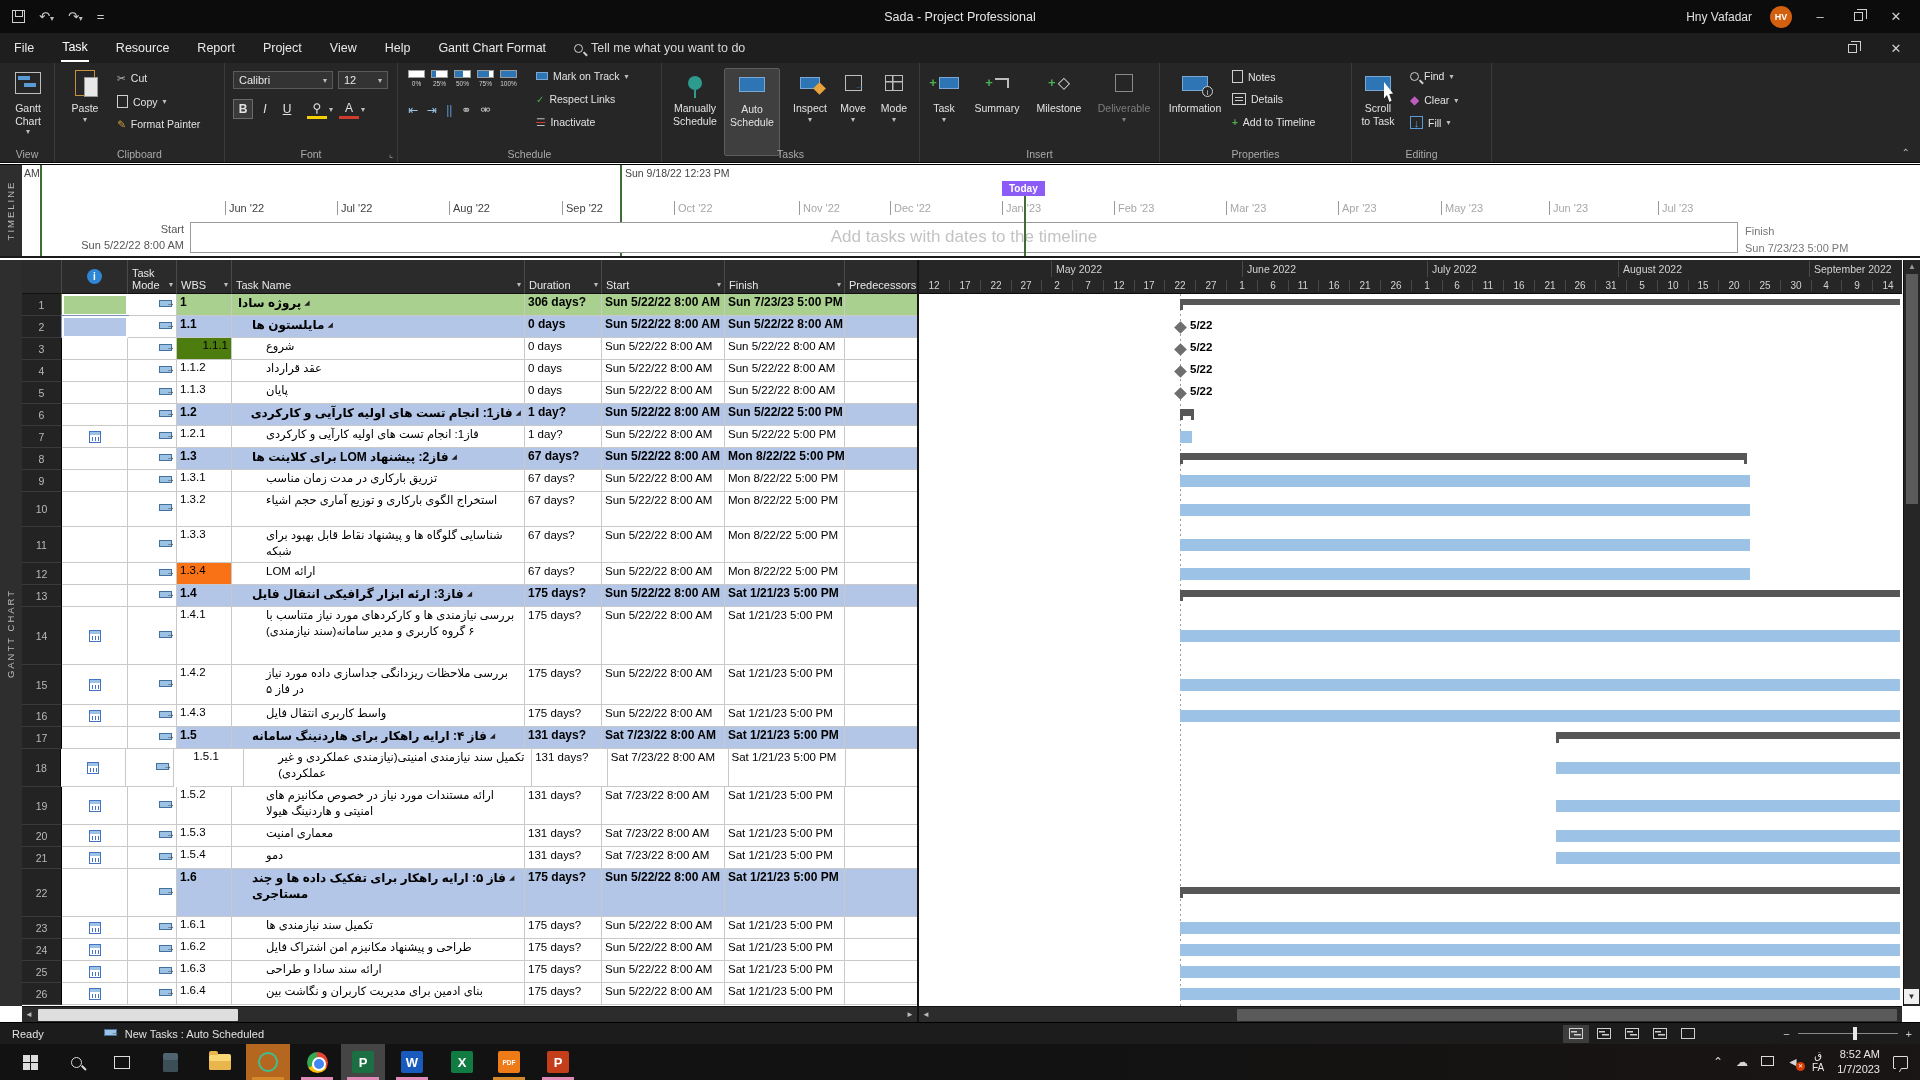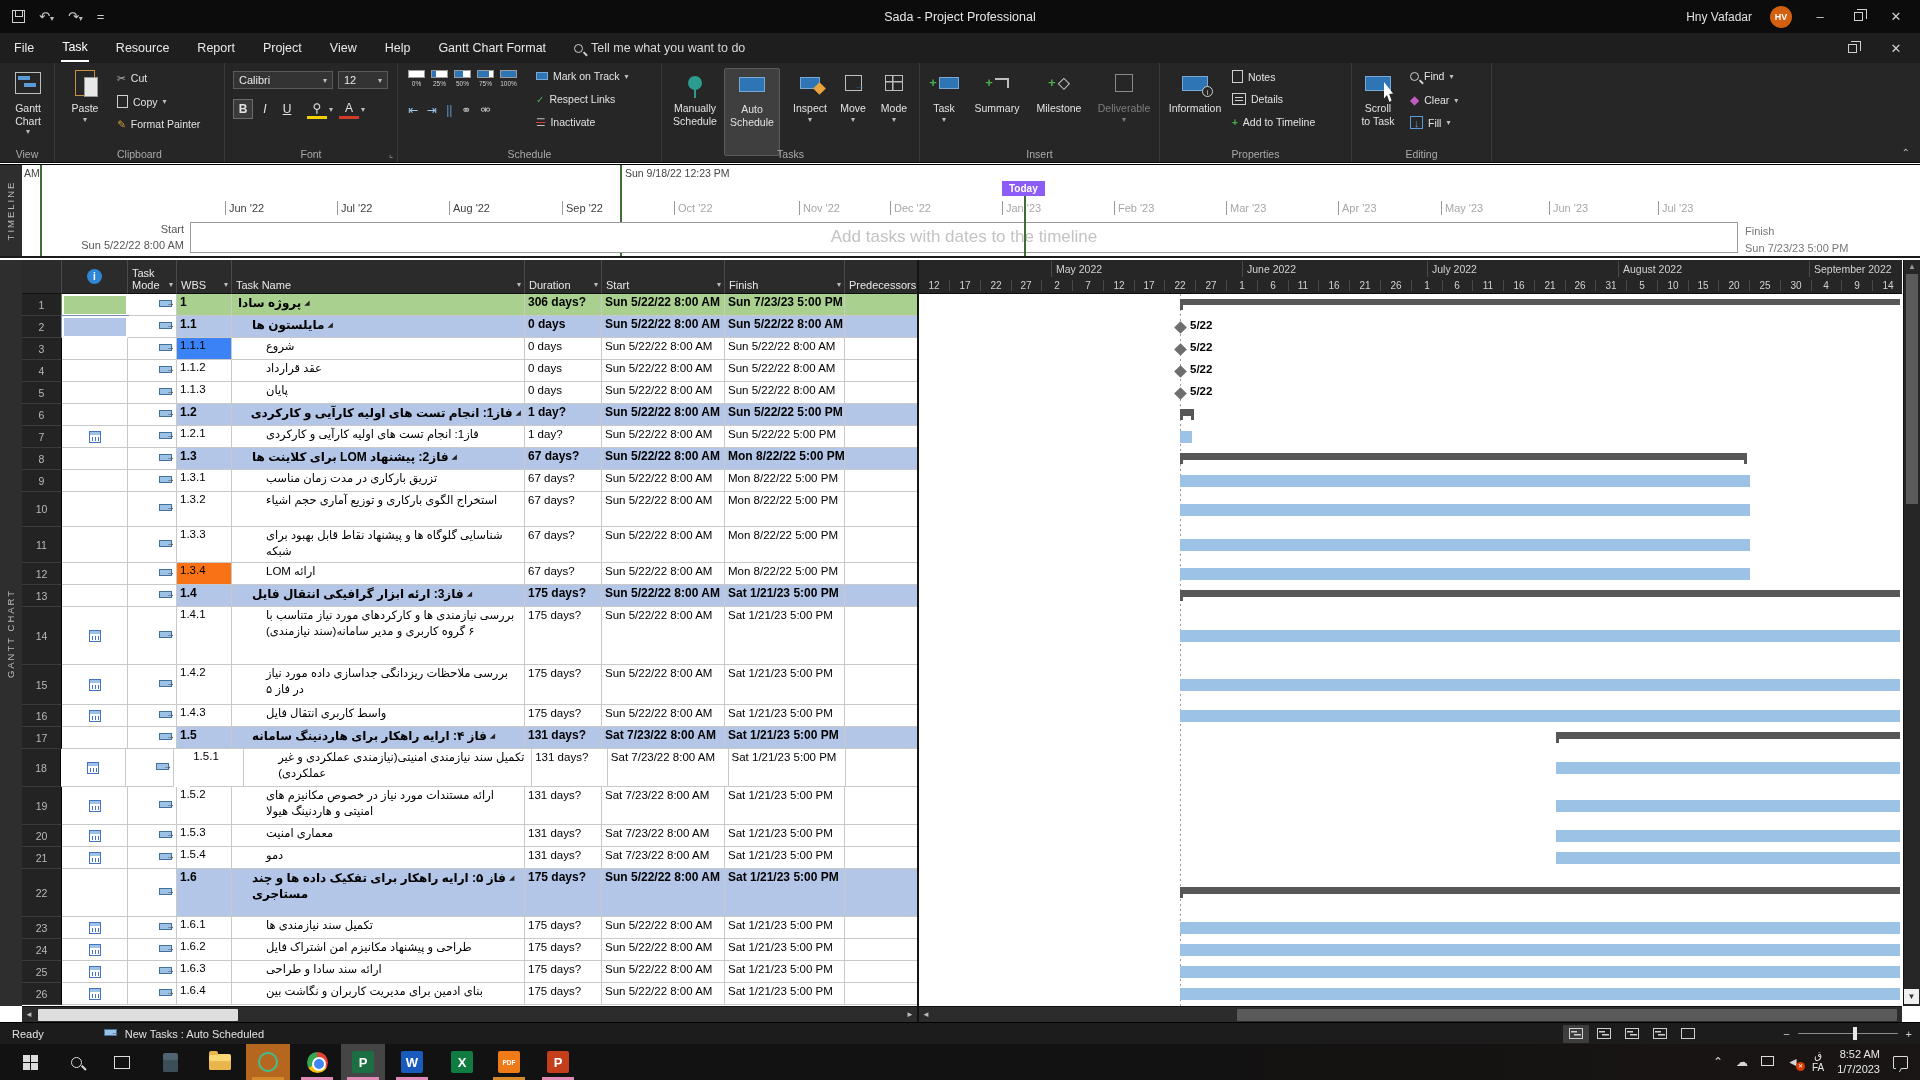--- a/index.html
+++ b/index.html
@@ -564,21 +564,21 @@
           <div class="cell nowrapc datecell" style="width: 123px; background: rgb(180, 198, 231);">Sun 5/22/22 8:00 AM</div>
           <div class="cell nowrapc datecell" style="width: 120px; background: rgb(180, 198, 231);">Sun 5/22/22 8:00 AM</div>
           <div class="cell " style="width: 72px; background: rgb(180, 198, 231); border-right: none;"></div>
         </div>
         <div class="trow" style="height: 22px;">
           <div class="numcell" style="width: 40px; height: 22px;">3</div>
           <div class="cell " style="width: 66px; background: rgb(255, 255, 255); display: flex; align-items: center;"></div>
           <div class="cell modecell" style="width: 49px; background: rgb(255, 255, 255);">
             <span class="tmicon"></span>
           </div>
-          <div class="cell nowrapc" style="width: 55px; background: #3b82f6;">1.1.1</div>
+          <div class="cell nowrapc" style="width: 55px; background: #4d7c0f; text-align: right;">1.1.1</div>
           <div class="cell namecell" style="width: 293px; background: rgb(255, 255, 255); padding-left: 34px; white-space: nowrap;"><span>شروع</span></div>
           <div class="cell nowrapc datecell" style="width: 77px; background: rgb(255, 255, 255);">0 days</div>
           <div class="cell nowrapc datecell" style="width: 123px; background: rgb(255, 255, 255);">Sun 5/22/22 8:00 AM</div>
           <div class="cell nowrapc datecell" style="width: 120px; background: rgb(255, 255, 255);">Sun 5/22/22 8:00 AM</div>
           <div class="cell " style="width: 72px; background: rgb(255, 255, 255); border-right: none;"></div>
         </div>
         <div class="trow" style="height: 22px;">
           <div class="numcell" style="width: 40px; height: 22px;">4</div>
           <div class="cell " style="width: 66px; background: rgb(255, 255, 255); display: flex; align-items: center;"></div>
           <div class="cell modecell" style="width: 49px; background: rgb(255, 255, 255);">

